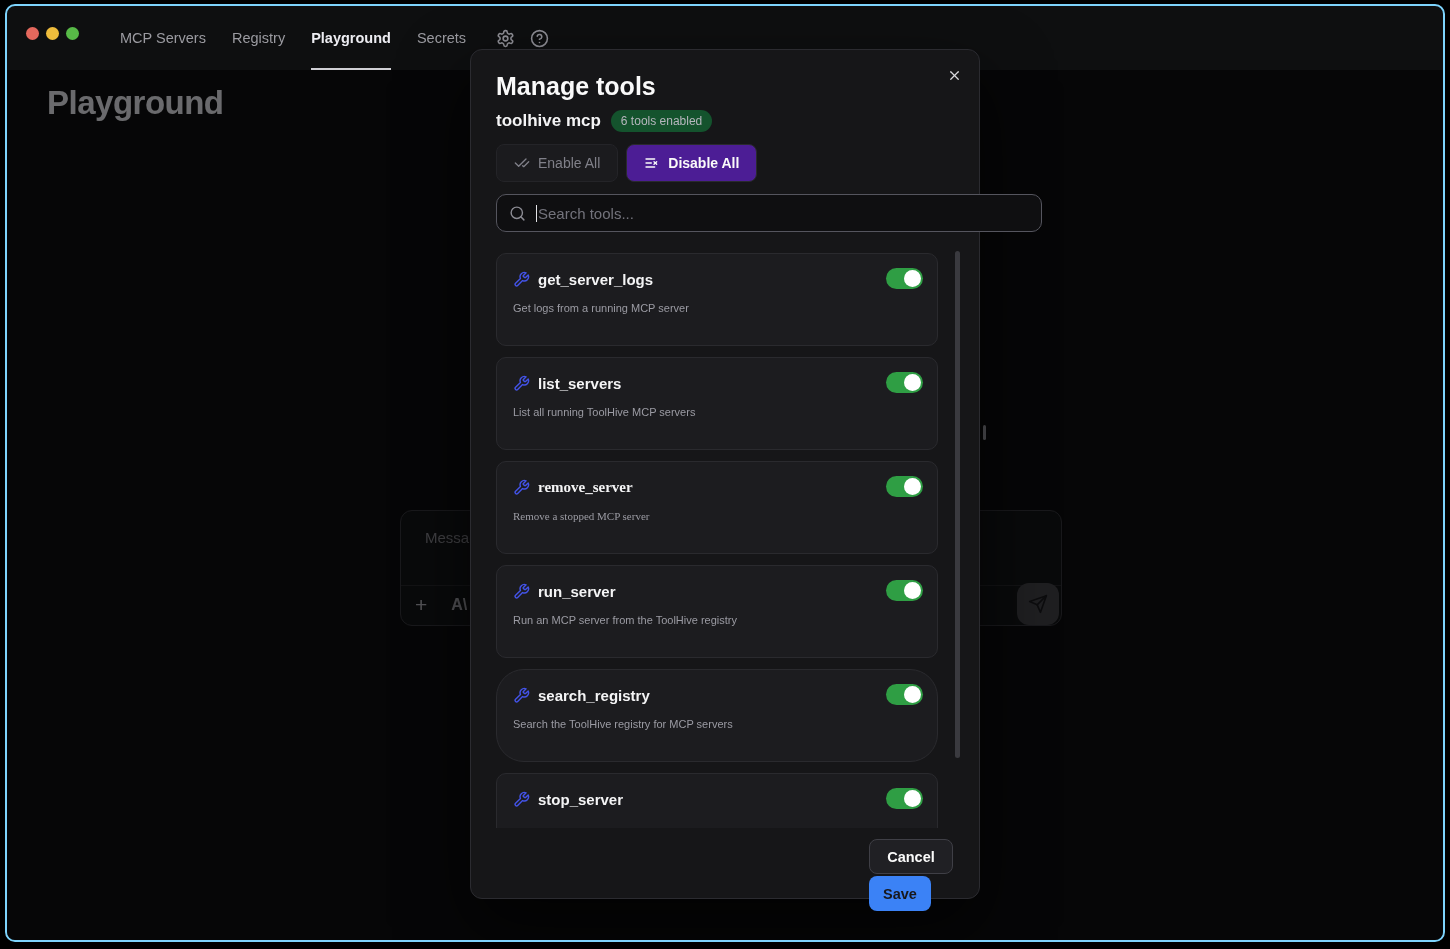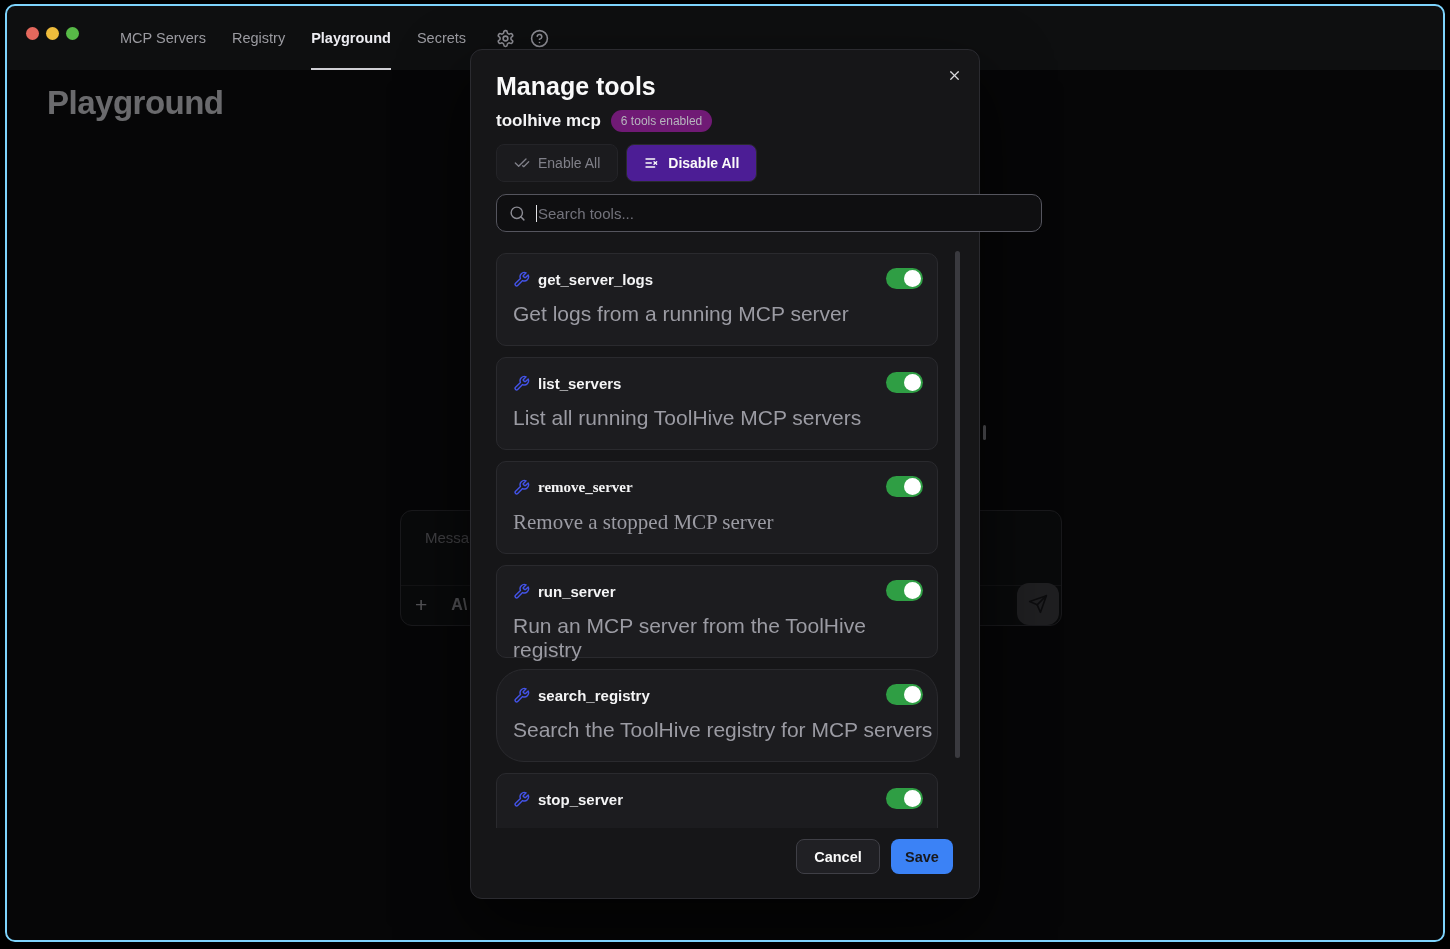--- a/index.html
+++ b/index.html
@@ -46,48 +46,48 @@
   
   .modal { position:absolute; left:463px; top:43px; width:510px; height:850px;
            background:#161618; border:1px solid #2b2b30; border-radius:12px;
            box-shadow:0 30px 70px rgba(0,0,0,0.65); }
   .modal-close { position:absolute; right:13px; top:13px; width:24px; height:24px; display:flex;
                  align-items:center; justify-content:center; color:#d8d8dc; cursor:default; }
   .modal-close svg { width:15px; height:15px; }
   .modal-title { position:absolute; left:25px; top:22px; font-size:25px; font-weight:700; color:#fafafa; }
   .server-row { position:absolute; left:25px; top:60px; display:flex; align-items:center; gap:10px; }
   .server-name { font-size:17px; font-weight:600; color:#f4f4f5; }
-  .badge { background:#701a75; color:#b6b6bd; font-size:12px; padding:4px 10px; border-radius:999px; }
+  .badge { background:#14532d; color:#b6b6bd; font-size:12px; padding:4px 10px; border-radius:999px; }
   .actions { position:absolute; left:25px; top:94px; display:flex; gap:8px; }
   .btn { display:flex; align-items:center; gap:8px; height:38px; padding:0 17px;
          border-radius:8px; font-size:14px;justify-content:space-between; }
   .btn svg { width:16px; height:16px; }
   .btn.enable { background:#1b1b1e; color:#808089; border:1px solid #242428; }
   .btn.disable { background:#4c1d95; color:#fafafa; font-weight:600; border:1px solid #2a2a2e; }
 
   .search { position:absolute; left:25px; top:144px; width:546px; height:38px;
             background:#0f0f11; border:1.5px solid #55555e; border-radius:10px; }
   .search svg { position:absolute; left:12px; top:10px; width:17px; height:17px; color:#8b8b93; }
   .search .caret { position:absolute; left:39px; top:10px; width:1px; height:17px; background:#e3e3e7; }
   .search .ph { position:absolute; left:41px; top:10px; font-size:15px; color:#73737c; }
 
   .tool-viewport { position:absolute; left:0; top:198px; width:100%; height:580px; overflow:hidden;padding-left:16px; }
   .tool-card { position:absolute; left:25px; width:442px; height:93px;
                background:#1c1c1f; border:1px solid #2a2a2e; border-radius:10px; }
   .tool-card .wrench { position:absolute; left:16px; top:17px; width:17px; height:17px; color:#4353e8; }
   .tool-card .wrench svg { width:17px; height:17px; display:block; }
   .tool-name { position:absolute; left:41px; top:17px; font-size:15px; font-weight:700; color:#f4f4f5; }
-  .tool-desc { position:absolute; left:16px; top:48px; font-size:21px; color:#9b9ba3; }
+  .tool-desc { position:absolute; left:16px; top:48px; font-size:11px; color:#9b9ba3; }
   .toggle { position:absolute; right:14px; top:14px; width:37px; height:21px; border-radius:999px; background:#3f3f44; }
   .toggle.on { background:#2f9e44; }
   .toggle .knob { position:absolute; top:2px; left:2px; width:17px; height:17px; border-radius:50%; background:#fff; }
   .toggle.on .knob { left:auto; right:2px; }
   .scroll-thumb { position:absolute; left:484px; top:201px; width:5px; height:507px; background:#3a3a3f; border-radius:3px; }
 
-  .modal-footer { position:absolute; right:26px; top:789px; display:flex; gap:11px; }
+  .modal-footer { position:absolute; right:26px; top:789px; display:flex; gap:2px;flex-direction:column; }
   .fbtn { height:35px; border-radius:8px; font-size:14.5px; font-weight:600;
           display:flex; align-items:center; justify-content:center; }
   .fbtn.cancel { width:84px; background:#202024; border:1px solid #3f3f46; color:#fafafa; }
   .fbtn.save { width:62px; background:#3b82f6; color:#18181b; }
 </style>
 </head>
 <body>
 
 <div class="stage">
   <div class="window">

